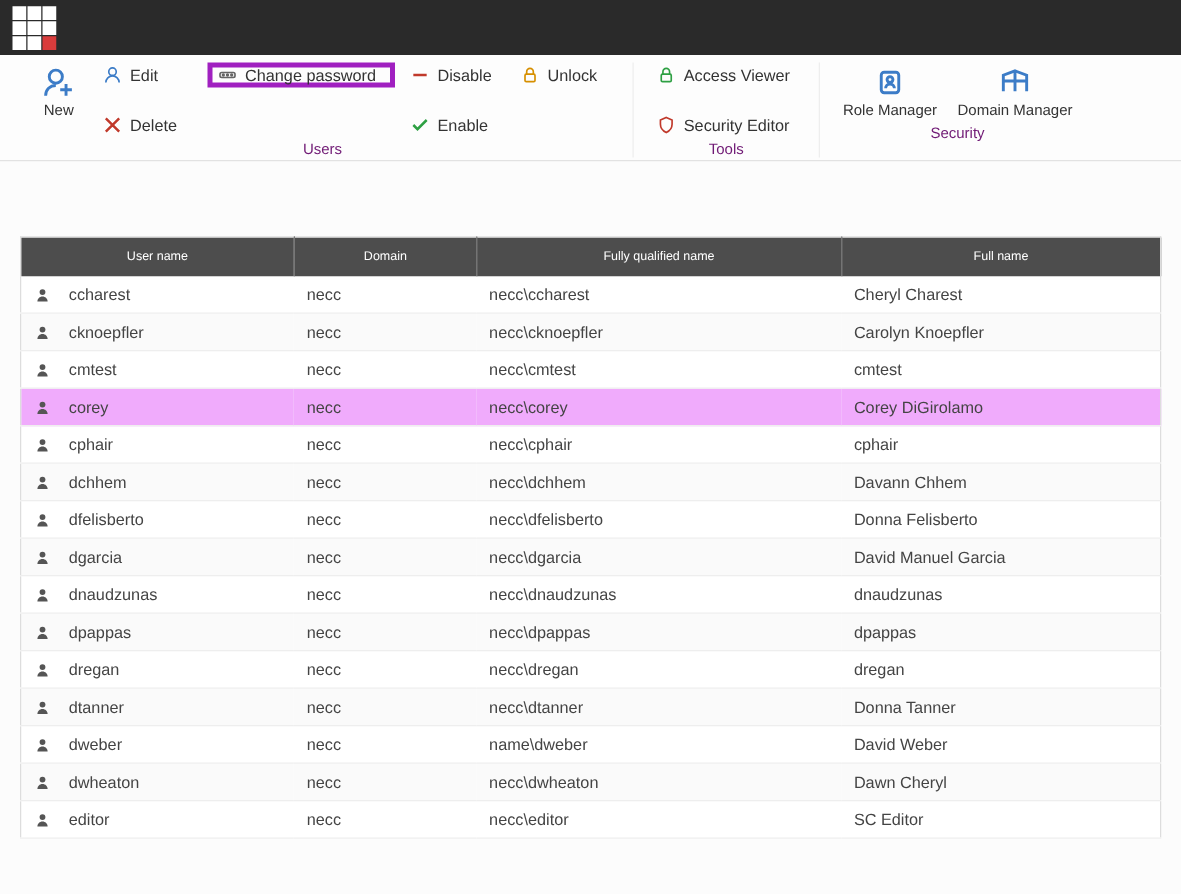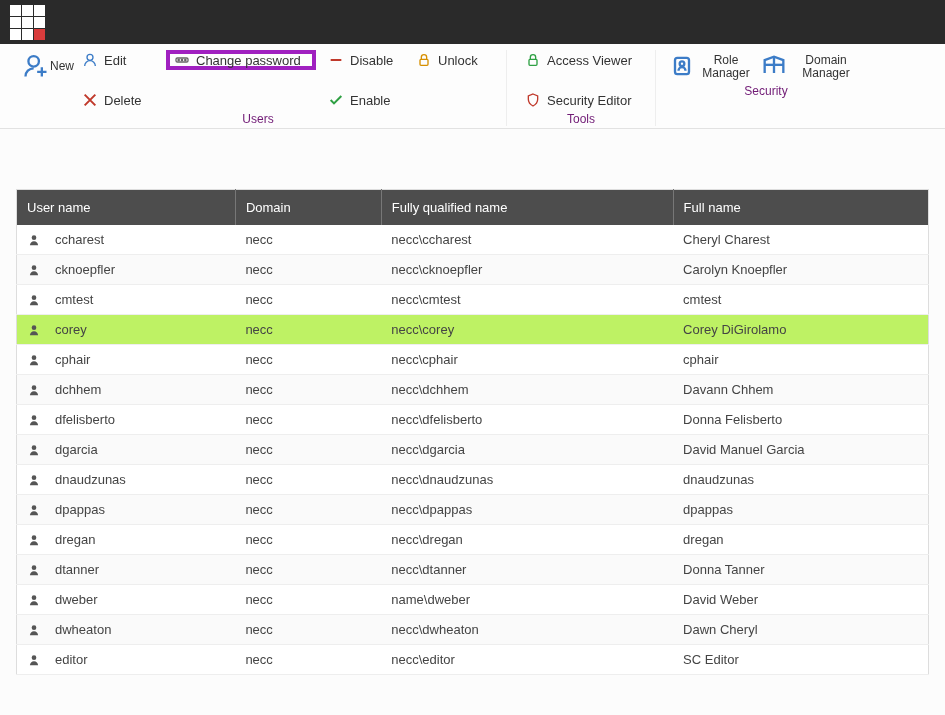--- a/index.html
+++ b/index.html
@@ -10,38 +10,38 @@
   .logo-cell { background: #fff; }
   .logo-cell.red { background: #d93c3c; }
   
   .ribbon { background: #fdfdfd; border-bottom: 1px solid #e2e2e2; display: flex; padding: 6px 10px 2px 10px; }
   .ribbon-group { display: flex; flex-direction: column; align-items: center; padding: 0 10px; }
   .ribbon-group + .ribbon-group { border-left: 1px solid #eee; }
   .ribbon-group-label { color: #701a75; font-size: 12px; margin-top: 2px; text-align: center; width: 100%; }
   .ribbon-row { display: flex; align-items: flex-start; }
   .ribbon-col { display: flex; flex-direction: column; gap: 20px; margin: 0 4px; }
   
-  .large-btn { display: flex; flex-direction: row; align-items: center; justify-content: flex-start; width: 54px; padding: 2px 2px; cursor: pointer; }
+  .large-btn { display: flex; flex-direction: column; align-items: center; justify-content: flex-start; width: 54px; padding: 2px 2px; cursor: pointer; }
   .large-btn .ico { width: 28px; height: 28px; display:flex; align-items:center; justify-content:center; }
   .large-btn .lbl { font-size: 12px; margin-top: 2px; text-align:center; line-height:1.1; }
   .wide-btn { width: 92px; }
   
   .small-btn { display: flex; align-items: center; gap: 6px; padding: 2px 4px; cursor: pointer; min-width: 80px; height: 20px; }
   .small-btn .ico { width: 16px; height: 16px; display:flex; align-items:center; justify-content:center; flex-shrink:0; }
   .small-btn .lbl { font-size: 13px; white-space: nowrap; }
   
   .highlight-box { border: 4px solid #a020c0; padding: 2px 4px; }
   
   .content { padding: 60px 16px 16px 16px; }
   table { width: 100%; border-collapse: collapse; border: 1px solid #ddd; background:#fff;}
-  thead th { background: #4d4d4d; color: #fff; font-weight: normal; text-align: left; padding: 10px 10px; font-size: 13px; border-right: 1px solid #777; margin-left: 16px; }
+  thead th { background: #4d4d4d; color: #fff; font-weight: normal; text-align: center; padding: 10px 10px; font-size: 10px; border-right: 1px solid #777; margin-left: 16px; }
   thead th:last-child { border-right: none; }
   tbody td { padding: 7px 10px; border-bottom: 1px solid #eee; font-size: 13px; color:#444;}
   tbody tr:nth-child(even) td { background: #fafafa; }
-  tbody tr.selected td { background: #bef264; }
+  tbody tr.selected td { background: #f0abfc; }
   .row-user { display:flex; align-items:center; gap:14px; }
   .row-user-icon { width:14px; height:14px; color:#555; flex-shrink:0; }
   
   
   col.c1 { width: 24%; }
   col.c2 { width: 16%; }
   col.c3 { width: 32%; }
   col.c4 { width: 28%; }
 </style>
 </head>

